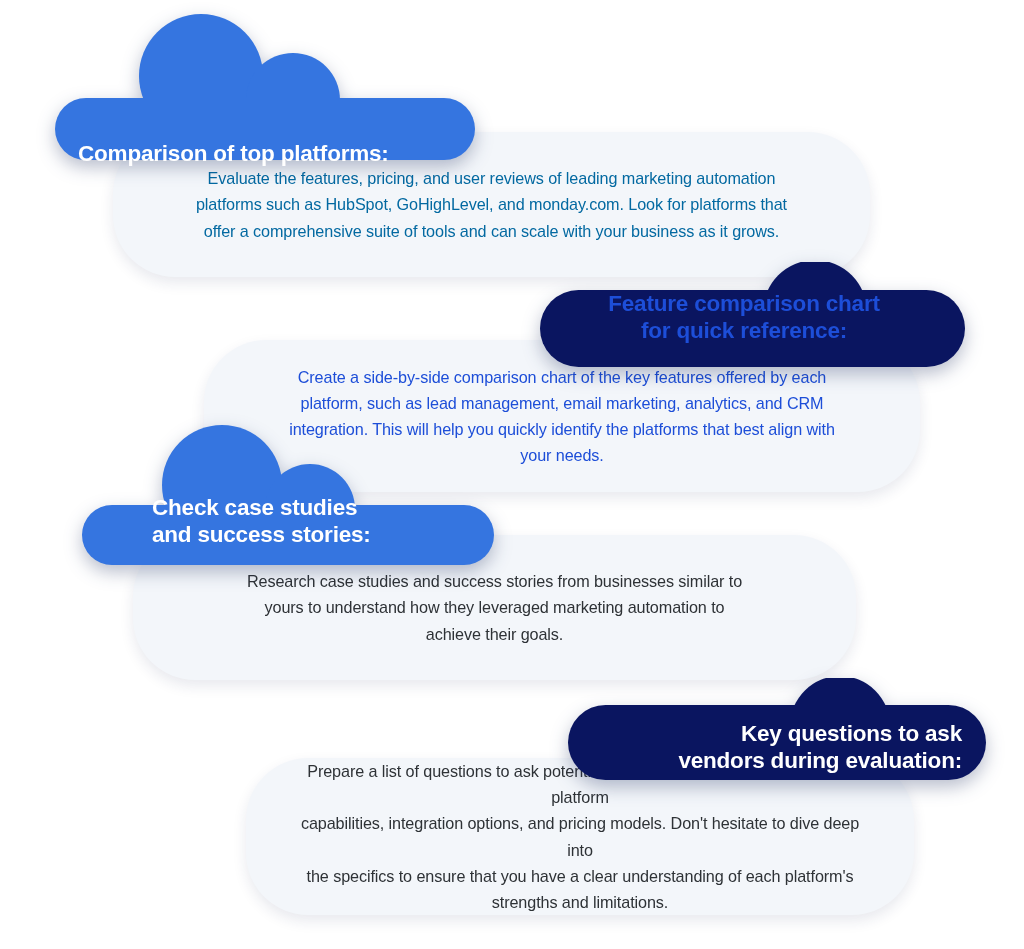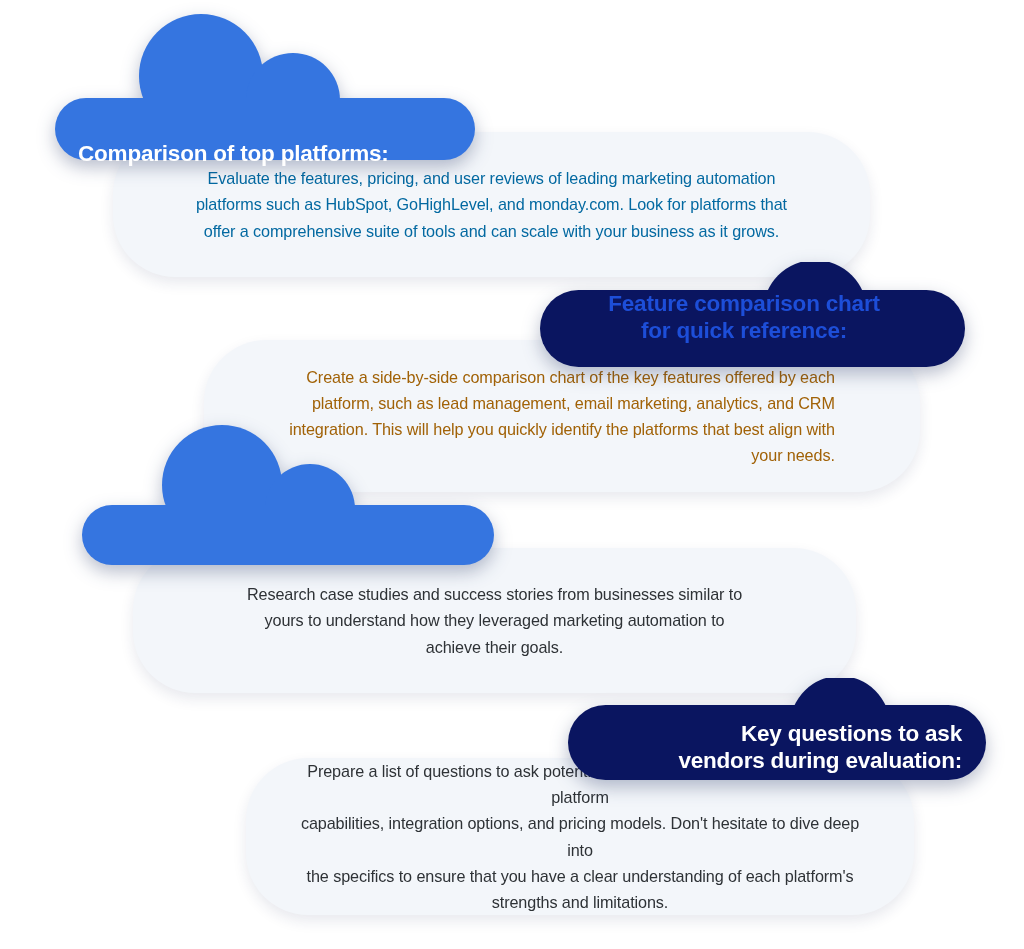--- a/index.html
+++ b/index.html
@@ -67,21 +67,21 @@
   #panel-1  { left: 113px; top: 132px; width: 757px; height: 145px; padding: 0 70px; }
 
   
   #cloud-2  { left: 540px; top: 262px; width: 425px; height: 105px; }
   #label-2  { left: 560px; top: 290px; width: 368px; }
   #panel-2  { left: 204px; top: 340px; width: 716px; height: 152px; padding: 0 58px; }
 
   
   #cloud-3  { left: 82px;  top: 423px; width: 412px; height: 142px; }
   #label-3  { left: 152px; top: 494px; width: 330px; }
-  #panel-3  { left: 133px; top: 548px; width: 723px; height: 145px; padding: 0 66px; }
+  #panel-3  { left: 133px; top: 535px; width: 723px; height: 145px; padding: 0 66px; }
 
   
   #cloud-4  { left: 568px; top: 678px; width: 418px; height: 102px; }
   #label-4  { left: 586px; top: 720px; width: 376px; }
   #panel-4  { left: 246px; top: 758px; width: 668px; height: 157px; padding: 0 48px; }
 </style>
 </head>
 <body style="background: rgb(255, 255, 255);">
 
 <div id="canvas" style="background: rgb(255, 255, 255);">
@@ -97,21 +97,21 @@
       <g fill="#3575e0">
         <circle cx="146" cy="64" r="62"></circle>
         <circle cx="238" cy="88" r="47"></circle>
         <rect x="0" y="86" width="420" height="62" rx="31"></rect>
       </g>
     </svg>
   </div>
   <div class="cloud-label left" id="label-1" style="color: rgb(255, 255, 255); margin-top: 40px;">Comparison of top platforms:</div>
 
   <div class="body-panel" id="panel-2" style="background: rgb(243, 246, 250);">
-    <div class="body-text" style="color: #a16207; text-align: right;">Create a side-by-side comparison chart of the key features offered by each
+    <div class="body-text" style="color: #1d4ed8;">Create a side-by-side comparison chart of the key features offered by each
 platform, such as lead management, email marketing, analytics, and CRM
 integration. This will help you quickly identify the platforms that best align with
 your needs.</div>
   </div>
 
   <div class="cloud" id="cloud-2">
     <svg viewBox="0 0 425 105" width="425" height="105">
       <g fill="#0a1560">
         <circle cx="275" cy="50" r="52"></circle>
         <circle cx="190" cy="66" r="38"></circle>
@@ -130,20 +130,22 @@
 
   <div class="cloud" id="cloud-3">
     <svg viewBox="0 0 412 142" width="412" height="142">
       <g fill="#3575e0">
         <circle cx="140" cy="62" r="60"></circle>
         <circle cx="228" cy="86" r="45"></circle>
         <rect x="0" y="82" width="412" height="60" rx="30"></rect>
       </g>
     </svg>
   </div>
+  <div class="cloud-label left" id="label-3" style="color: rgb(255, 255, 255);">Check case studies
+and success stories:</div>
 
   <div class="body-panel" id="panel-4" style="background: rgb(243, 246, 250);">
     <div class="body-text" style="color: rgb(46, 50, 54);">Prepare a list of questions to ask potential vendors, covering aspects such as platform
 capabilities, integration options, and pricing models. Don't hesitate to dive deep into
 the specifics to ensure that you have a clear understanding of each platform's
 strengths and limitations.</div>
   </div>
 
   <div class="cloud" id="cloud-4">
     <svg viewBox="0 0 418 102" width="418" height="102">

